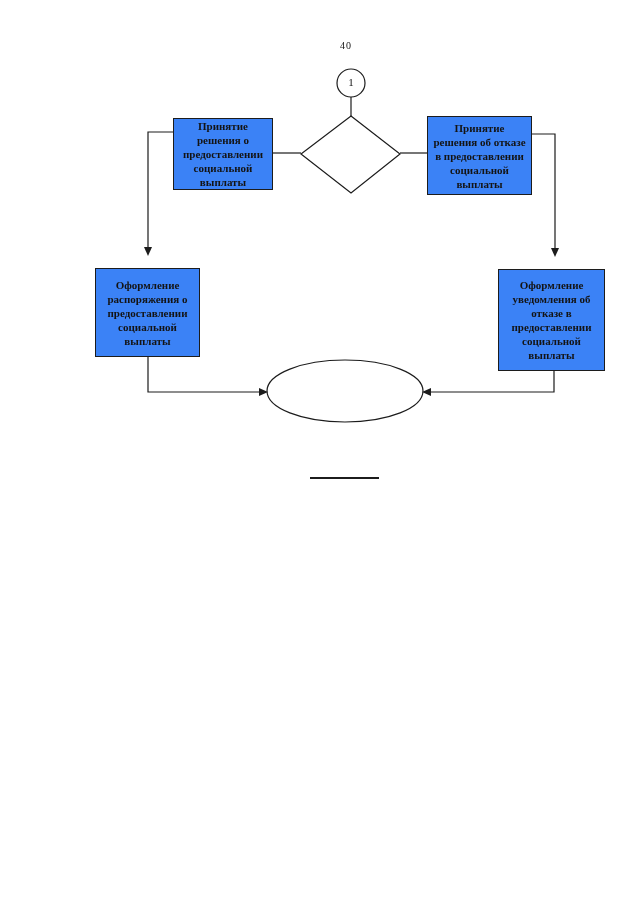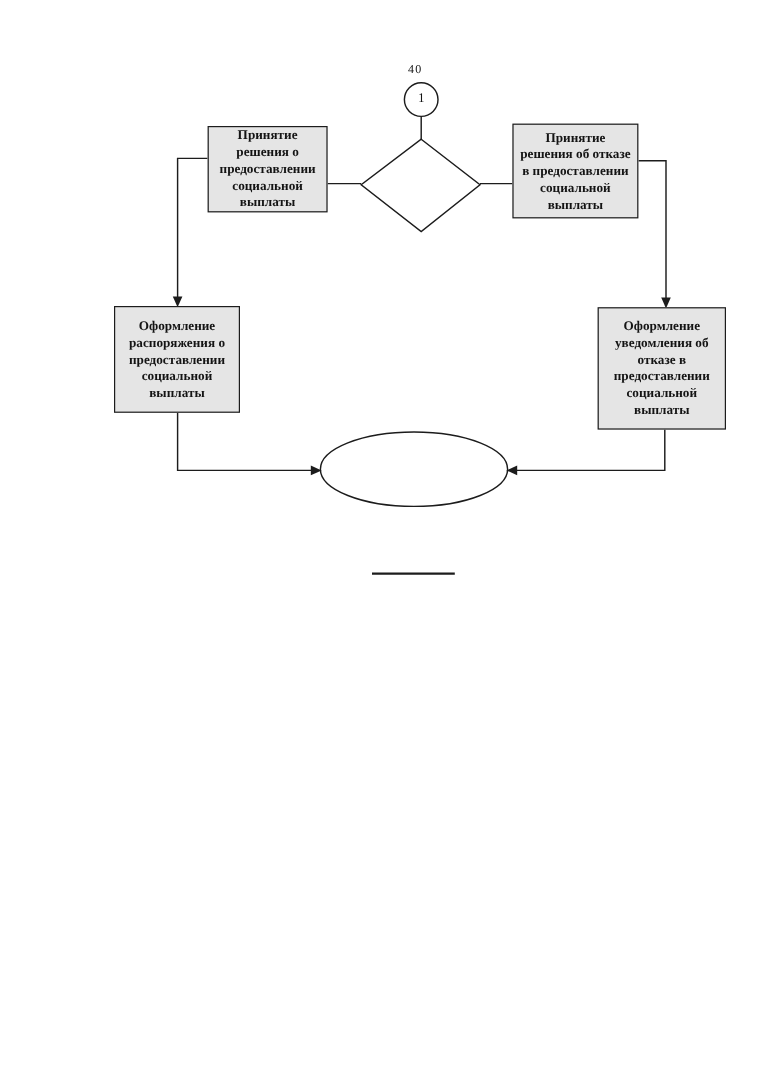--- a/index.html
+++ b/index.html
@@ -7,21 +7,21 @@
     position: relative;
     width: 640px;
     height: 905px;
     background: #ffffff;
     font-family: "Liberation Serif", serif;
     color: #141414;
     overflow: hidden;
   }
   .page-number {
     position: absolute;
-    top: 53px;
+    top: 40px;
     left: 321px;
     width: 50px;
     text-align: center;
     font-size: 10px;
     letter-spacing: 1px;
   }
   .diagram-svg {
     position: absolute;
     top: 0;
     left: 0;
@@ -33,21 +33,22 @@
     justify-content: center;
     text-align: center;
     font-size: 11px;
     line-height: 14px;
     font-weight: bold;
     white-space: pre-line;
     box-sizing: border-box;
   }
   .box {
     border: 1.2px solid #1c1c1c;
-    background: #e5e5e5;
+    background: #3b82f6;
+    margin-top: 13px;
   }
   .circle-label {
     position: absolute;
     top: 76px;
     left: 337px;
     width: 28px;
     text-align: center;
     font-size: 11px;
     font-weight: normal;
   }

